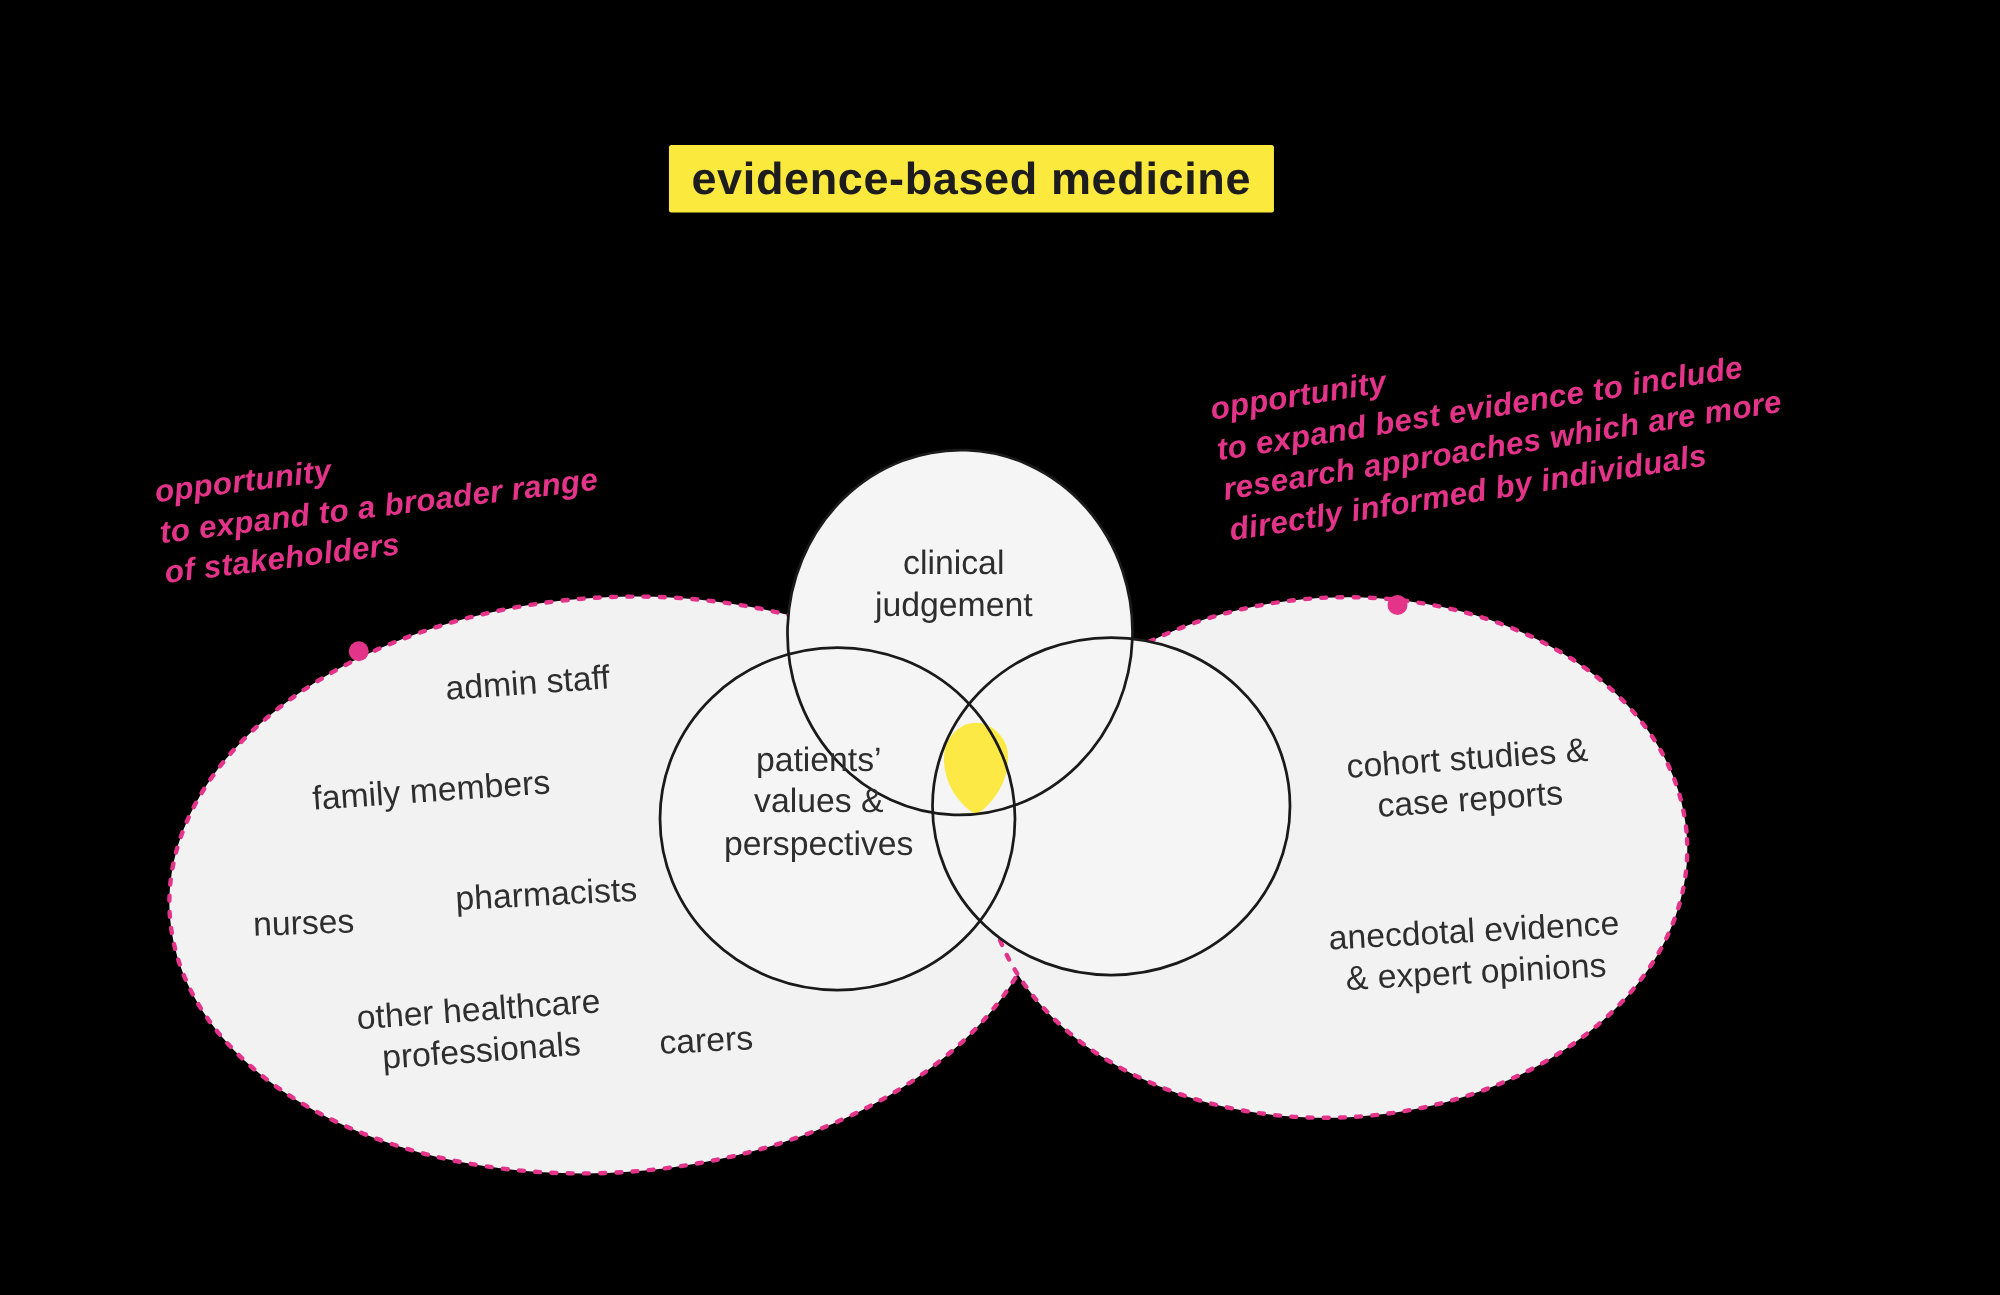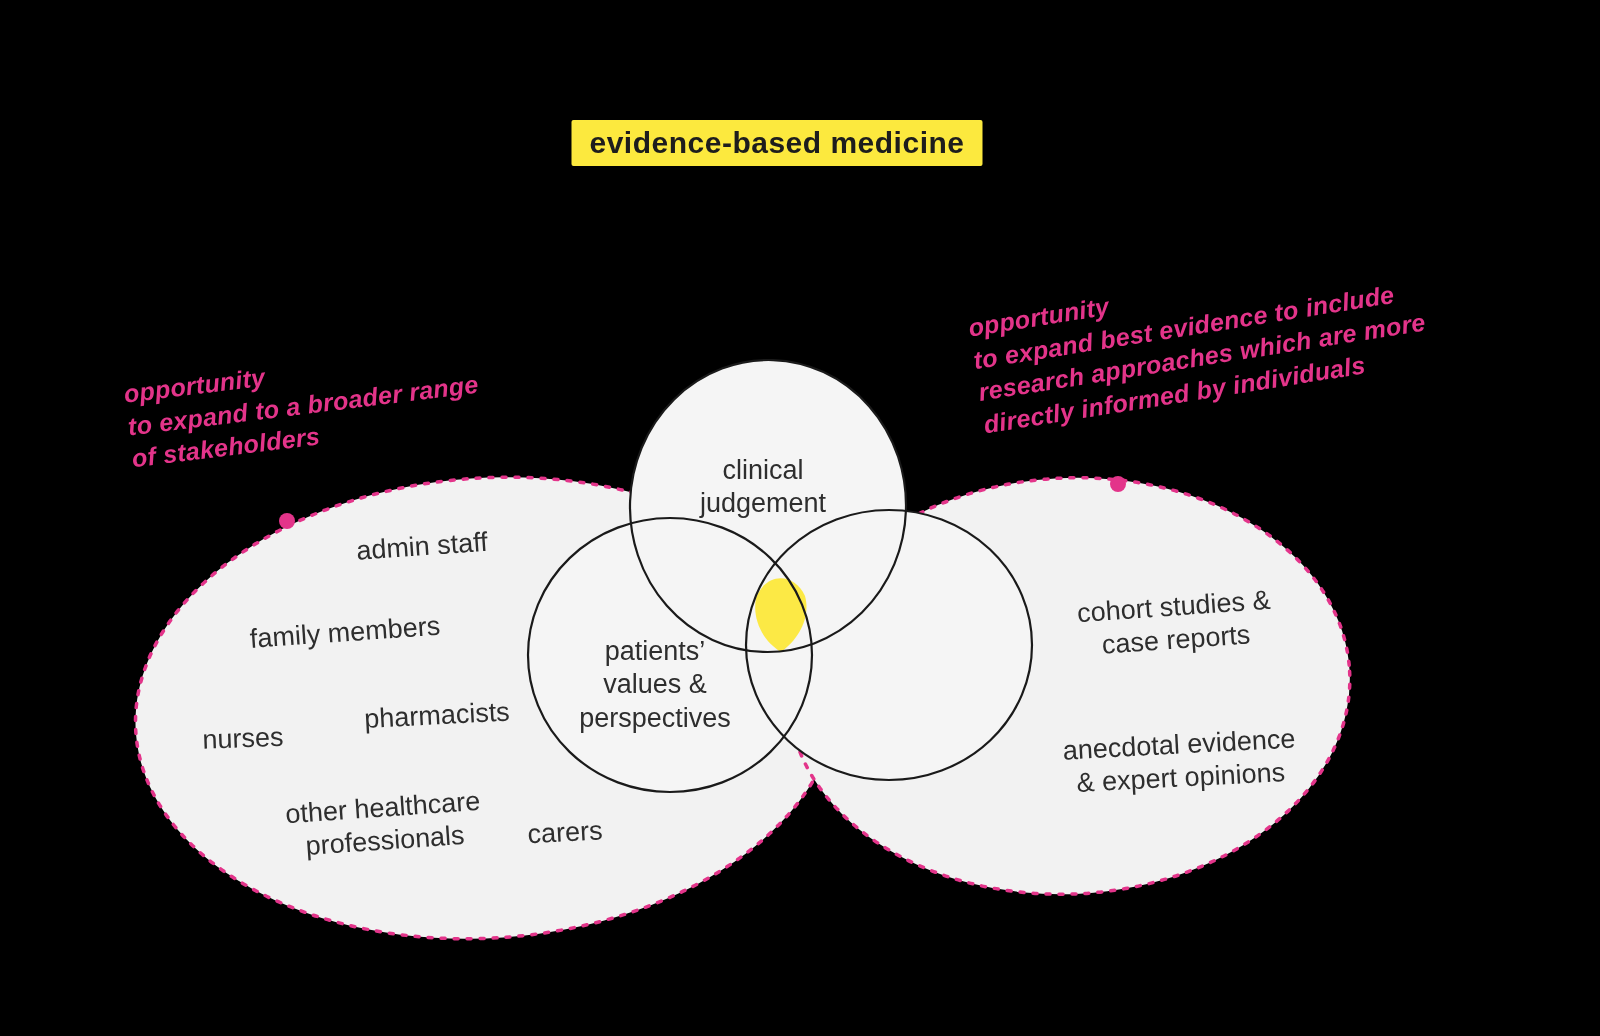--- a/index.html
+++ b/index.html
@@ -8,21 +8,21 @@
     width:1600px;height:1036px;
     background:#000;
     overflow:hidden;
     font-family:"Liberation Sans",sans-serif;
   }
   #diagram-svg{position:absolute;left:0;top:0;}
   .title{
     position:absolute;left:777px;top:143px;
     transform:translate(-50%,-50%);
     background:#fce93e;color:#1d1d1d;
-    font-size:30px;font-weight:600;letter-spacing:.5px;
+    font-size:36px;font-weight:600;letter-spacing:.5px;
     padding:6px 18px;border-radius:2px;
     white-space:nowrap;
   }
   .lbl{
     position:absolute;
     transform:translate(-50%,-50%);
     white-space:pre-line;text-align:center;
     color:#2e2e2e;font-size:27px;line-height:1.24;
   }
   .note{
@@ -52,23 +52,23 @@
     <ellipse cx="768" cy="506" rx="138" ry="146" transform="rotate(2 768 506)" fill="none" stroke="#1a1a1a" stroke-width="2.2"></ellipse>
     <ellipse cx="670" cy="655" rx="142" ry="137" fill="none" stroke="#1a1a1a" stroke-width="2.2"></ellipse>
     <ellipse cx="889" cy="645" rx="143" ry="135" fill="none" stroke="#1a1a1a" stroke-width="2.2"></ellipse>
 
     <circle cx="287" cy="521" r="8" fill="#e3348a"></circle>
     <circle cx="1118" cy="484" r="8" fill="#e3348a"></circle>
   </svg>
 
   <div class="title">evidence-based medicine</div>
 
-  <div class="lbl" style="left:763px;top:487px;">clinical
+  <div class="lbl" style="left:763px;top:468px;">clinical
 judgement</div>
-  <div class="lbl" style="left:655px;top:685px;">patients’
+  <div class="lbl" style="left:655px;top:642px;">patients’
 values &amp;
 perspectives</div>
 
   <div class="lbl" style="left:422px;top:547px;transform:translate(-50%,-50%) rotate(-4deg);">admin staff</div>
   <div class="lbl" style="left:345px;top:633px;transform:translate(-50%,-50%) rotate(-4deg);">family members</div>
   <div class="lbl" style="left:243px;top:739px;transform:translate(-50%,-50%) rotate(-2deg);">nurses</div>
   <div class="lbl" style="left:437px;top:716px;transform:translate(-50%,-50%) rotate(-3deg);">pharmacists</div>
   <div class="lbl" style="left:384px;top:825px;transform:translate(-50%,-50%) rotate(-4deg);">other healthcare
 professionals</div>
   <div class="lbl" style="left:565px;top:833px;transform:translate(-50%,-50%) rotate(-3deg);">carers</div>

